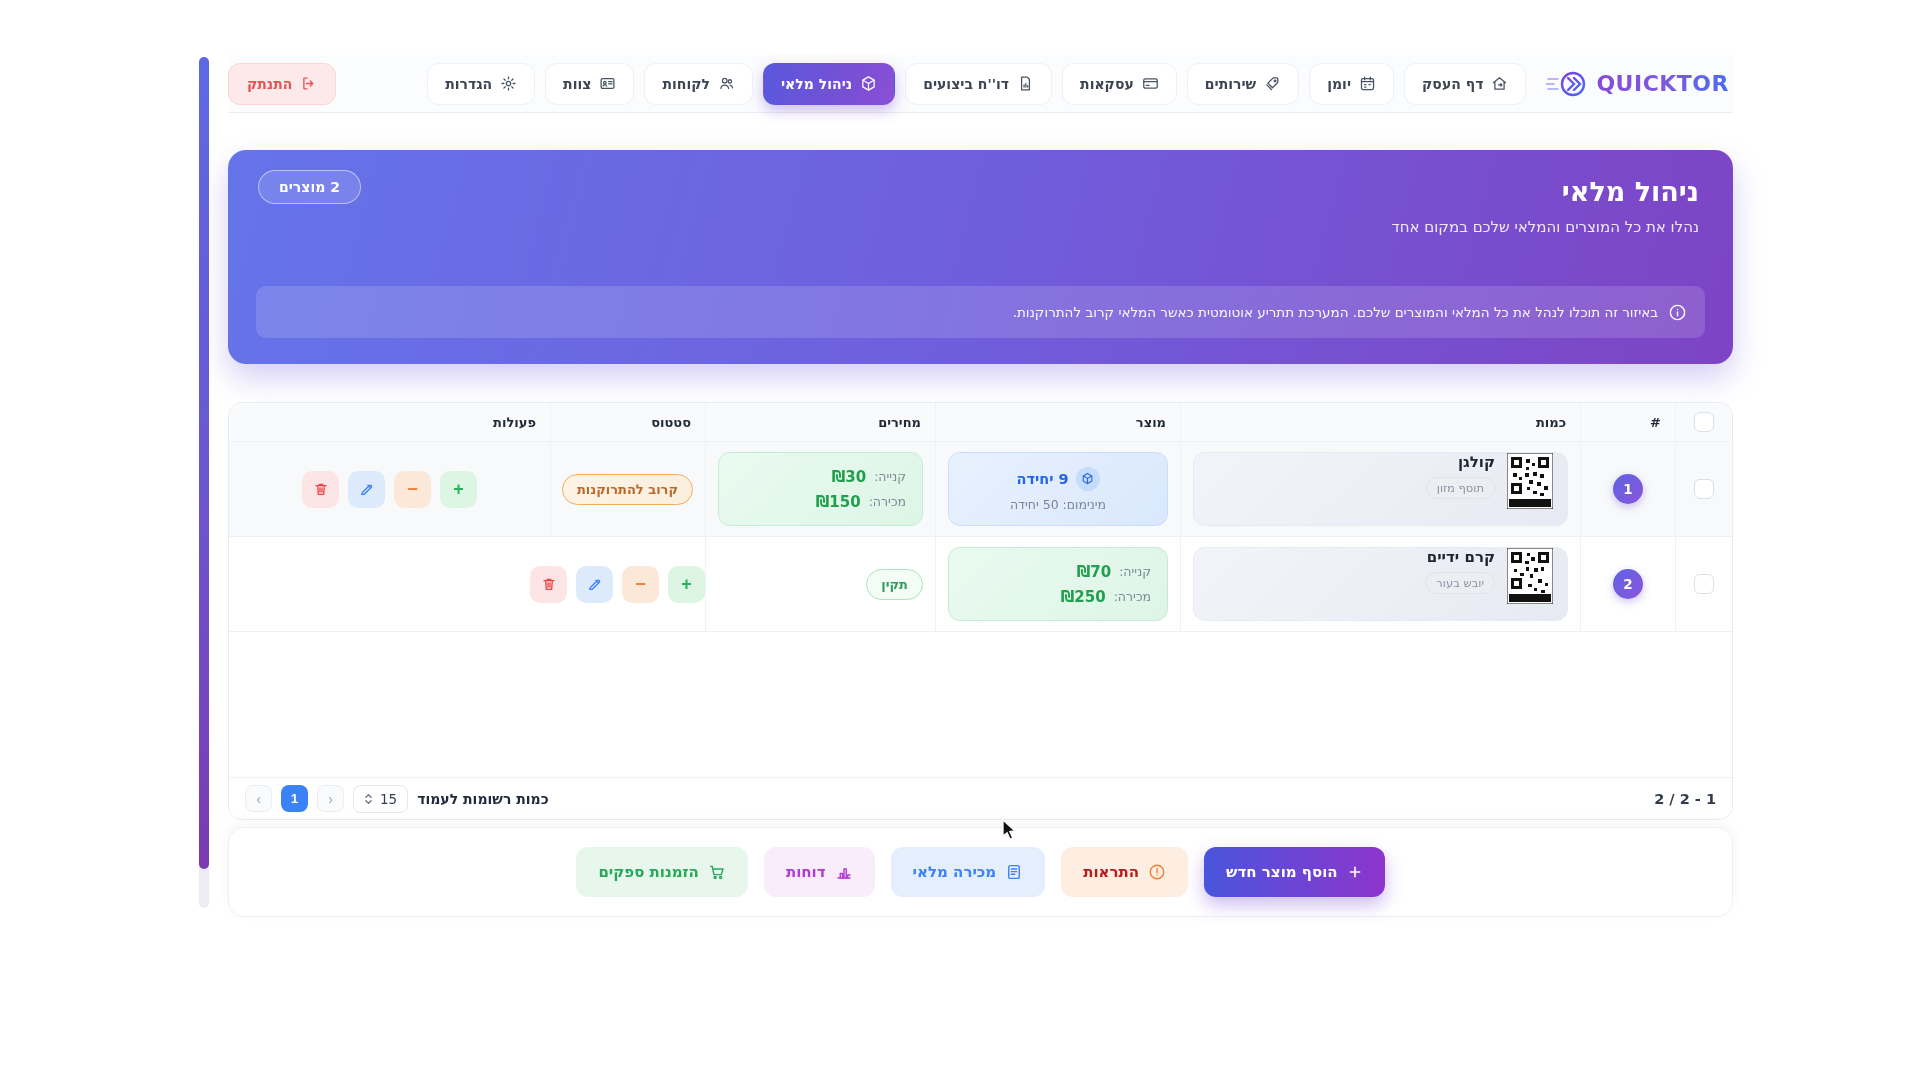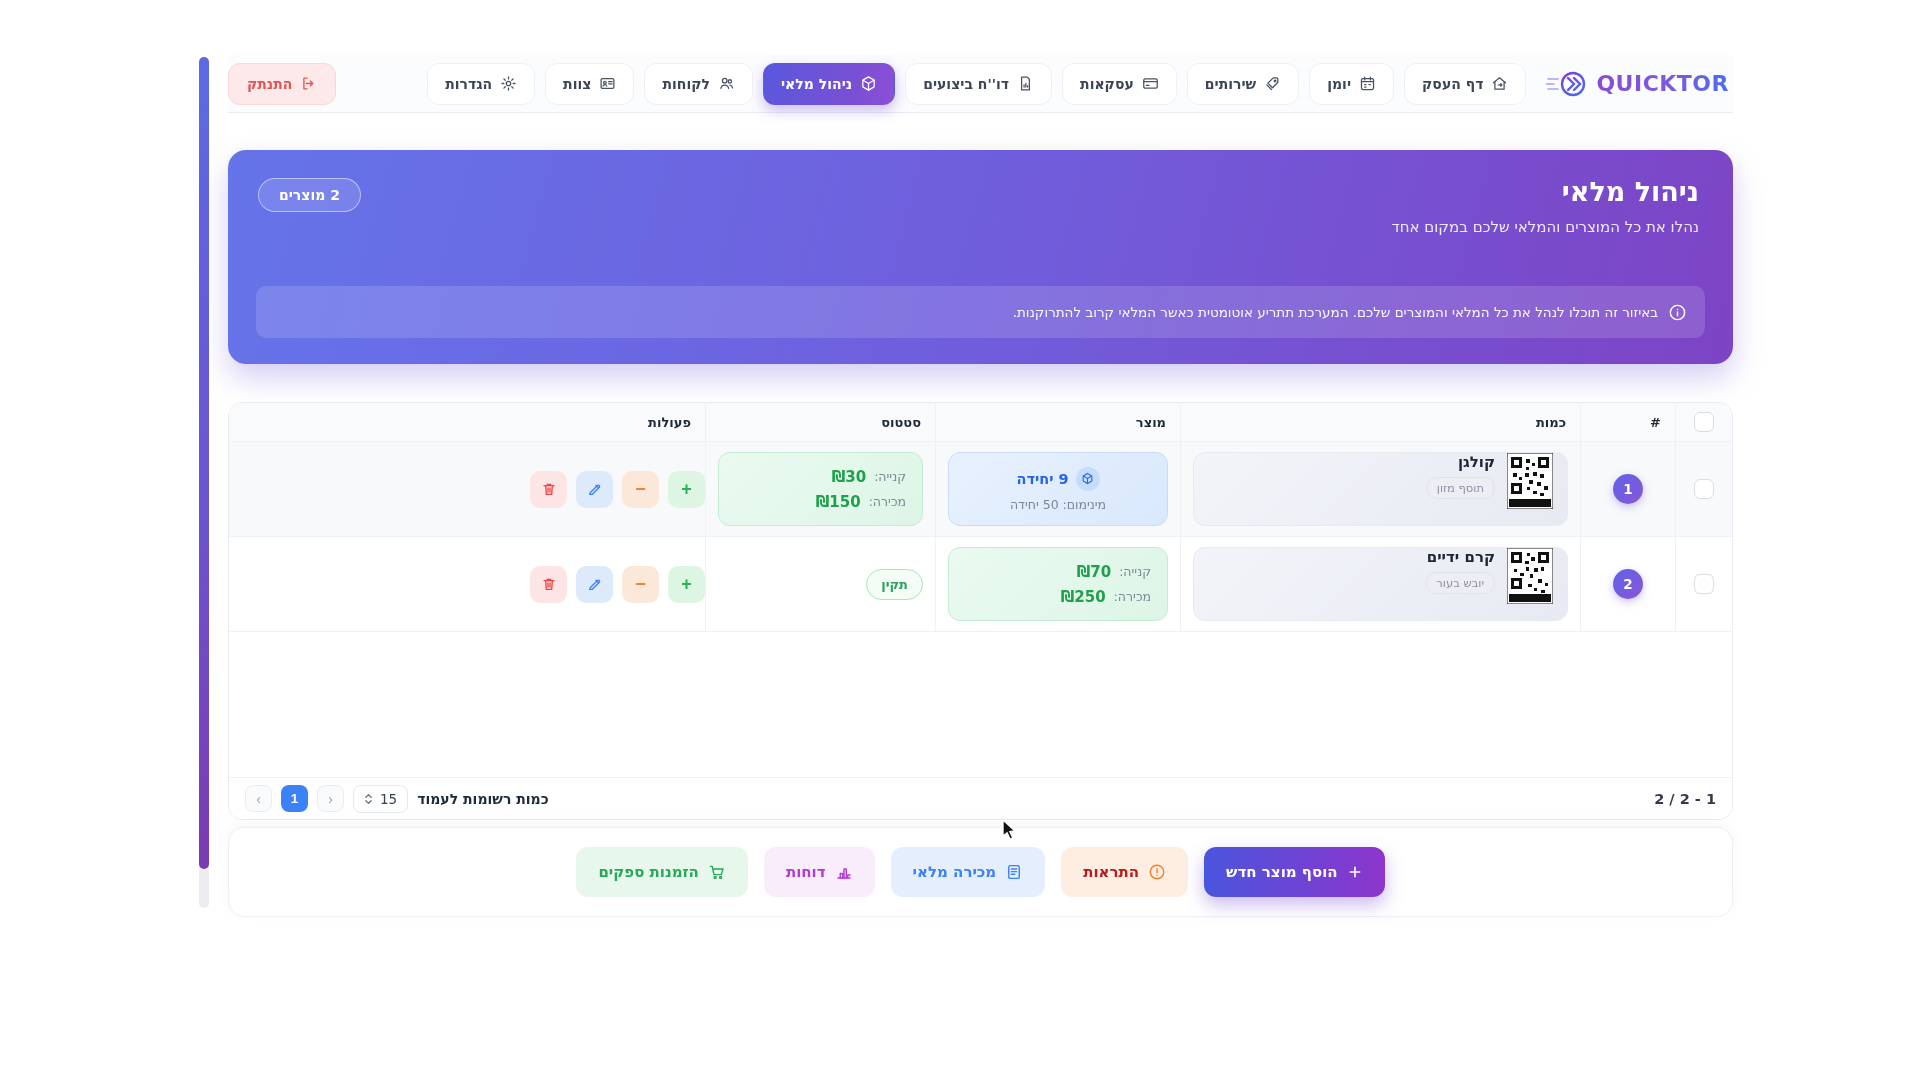--- a/index.html
+++ b/index.html
@@ -30,21 +30,21 @@
   .logout { display:flex; align-items:center; gap:8px; height:42px; padding:0 18px; margin-right:auto;
             background:#fde9e9; border:1px solid #f8d7d7; border-radius:12px; font-size:14px; font-weight:600;
             color:#e25555; cursor:pointer; white-space:nowrap; }
 
   
   .hero { position:absolute; top:150px; right:0; width:1505px; height:214px; border-radius:18px;
           background:linear-gradient(105deg,#6574e9 0%,#6f5fdd 48%,#7d44c5 100%);
           box-shadow:0 14px 30px rgba(104,84,214,.28); color:#fff; }
   .hero-title { position:absolute; top:26px; right:34px; font-size:27px; font-weight:700; }
   .hero-sub { position:absolute; top:68px; right:34px; font-size:15px; color:rgba(255,255,255,.88); }
-  .hero-badge { position:absolute; top:28px; left:30px; padding:8px 20px; border-radius:999px; font-size:14px;
+  .hero-badge { position:absolute; top:20px; left:30px; padding:8px 20px; border-radius:999px; font-size:14px;
                 font-weight:600; background:rgba(255,255,255,.13); border:1px solid rgba(255,255,255,.5); }
   .hero-info { position:absolute; left:28px; right:28px; bottom:26px; height:52px; border-radius:10px;
                background:rgba(255,255,255,.14); display:flex; align-items:center; gap:10px; padding:0 18px;
                font-size:13.5px; color:rgba(255,255,255,.96); }
 
   
   .tbl { position:absolute; top:402px; right:0; width:1505px; height:418px; background:#fff;
          border:1px solid #e8ebf1; border-radius:14px; overflow:hidden; display:flex; flex-direction:column; }
   .grid-row { display:grid; grid-template-columns:56px 95px 400px 245px 230px 155px 1fr; }
   .thead { height:38px; background:#f8fafc; font-size:13px; font-weight:700; color:#1f2937; }
@@ -256,20 +256,21 @@
 
     <div class="tbl">
 
       <div class="grid-row thead">
         <div class="cell center">
             <div class="checkbox"></div>
           </div>
         <div class="cell">#</div>
         <div class="cell">כמות</div>
         <div class="cell">מוצר</div>
+        <div class="cell">מחירים</div>
         <div class="cell">סטטוס</div>
         <div class="cell">פעולות</div>
       </div>
 
       <div class="grid-row trow striped">
         <div class="cell">
             <div class="checkbox"></div>
           </div>
         <div class="cell">
             <div class="numbadge">1</div>
@@ -328,20 +329,23 @@
               <span class="price-label">קנייה:</span>
               <span class="price-val" dir="ltr">₪30</span>
             </div>
             <div class="price-line">
               <span class="price-label">מכירה:</span>
               <span class="price-val" dir="ltr">₪150</span>
             </div>
           </div>
         </div>
         <div class="cell">
+            <span class="pill pill-warn">קרוב להתרוקנות</span>
+          </div>
+        <div class="cell">
           <div class="actions-wrap">
             <button class="act act-plus">+</button>
             <button class="act act-minus">−</button>
             <button class="act act-edit">
               <svg width="16" height="16" viewBox="0 0 24 24" fill="none" stroke="#3b82f6" stroke-width="2" stroke-linecap="round" stroke-linejoin="round">
                   <path d="M4 20h4L18.5 9.5a2 2 0 00-2.8-2.8L5.2 17.2 4 20z"></path>
                   <path d="M13.5 6.5l3 3"></path>
                 </svg>
             </button>
             <button class="act act-del">

